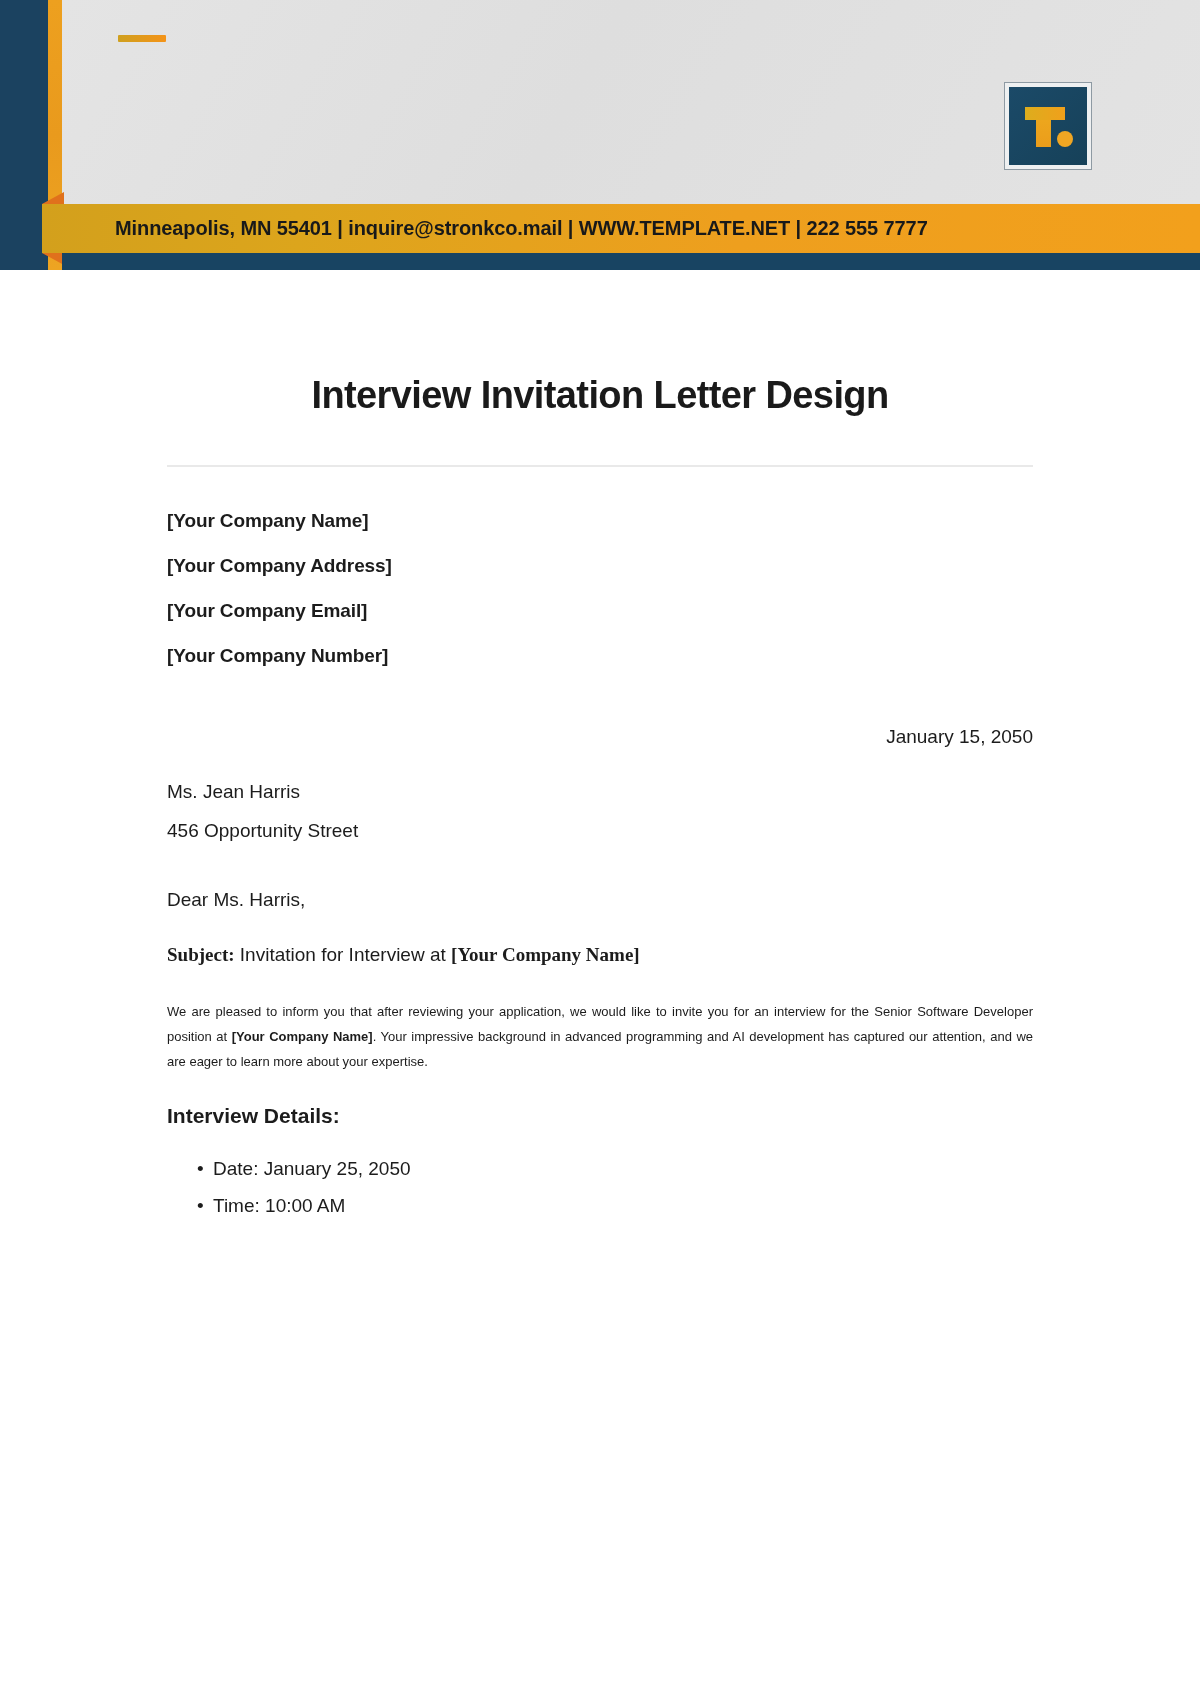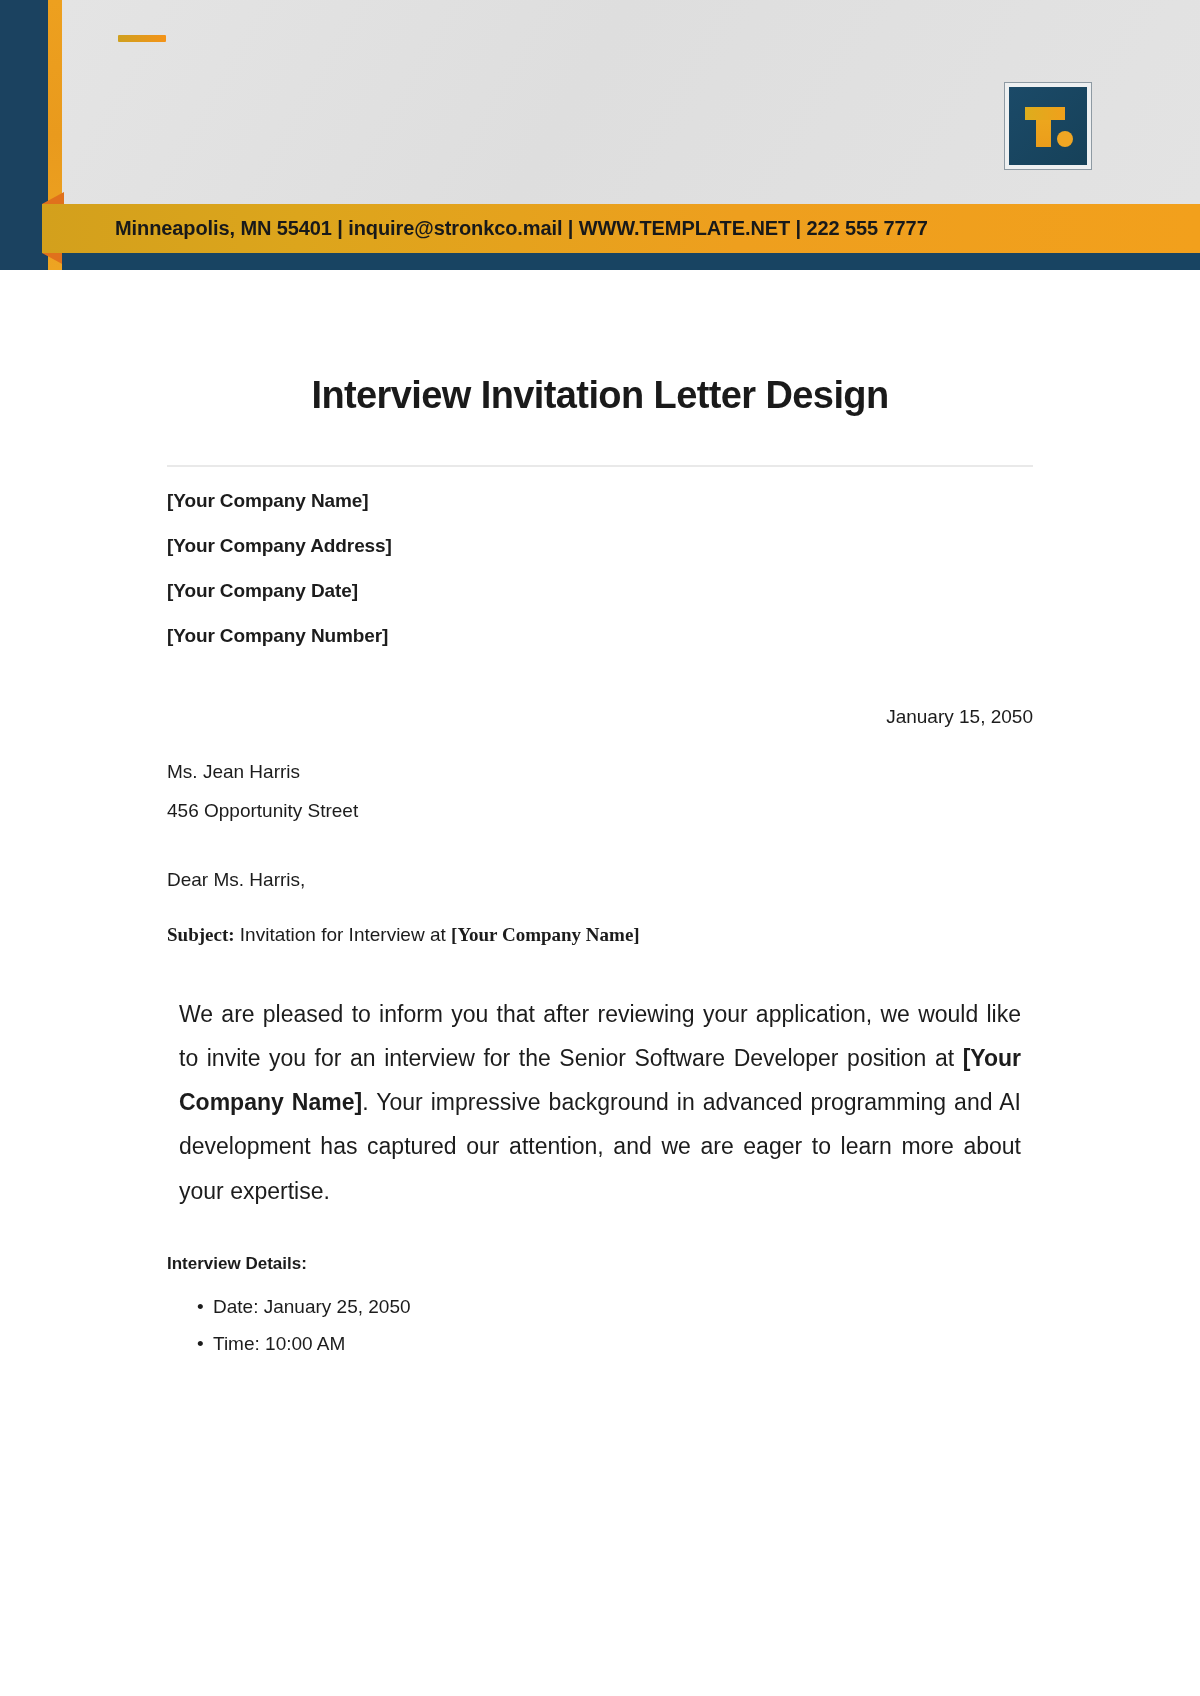--- a/index.html
+++ b/index.html
@@ -155,21 +155,21 @@
   }
   .divider {
     width: 866px;
     height: 2px;
     background: #e9e9e9;
     margin: 48px auto 0 auto;
   }
   .letter {
     width: 866px;
     margin: 0 auto;
-    padding-top: 24px;
+    padding-top: 44px;
     font-size: 19px;
     line-height: 1.0;
     color: #1c1c1c;
   }
   .sender-line {
     font-weight: 700;
     font-size: 19px;
     margin: 0 0 26px 0;
     letter-spacing: -0.1px;
   }
@@ -187,29 +187,29 @@
   .salutation {
     margin: 0;
     font-size: 19px;
   }
   .subject-line {
     margin: 0;
     font-size: 19px;
   }
   .subject-line .b { font-weight: 700; font-family: Liberation Serif, serif; }
   .body-para {
-    margin: 12px;
-    font-size: 23px;
+    margin: 0;
+    font-size: 13px;
     line-height: 1.92;
     text-align: justify;
   }
   .body-para .b { font-weight: 700; }
   .details-head {
-    margin: 0 0 16px 0;
-    font-size: 17px;
+    margin: 0 0 24px 0;
+    font-size: 21px;
     font-weight: 700;
   }
   .details-list {
     margin: 0;
     padding-left: 30px;
     list-style: none;
   }
   .details-list li {
     font-size: 19px;
     line-height: 1.95;
@@ -254,21 +254,21 @@
 
   <h1 class="doc-title">Interview Invitation Letter Design</h1>
 
   <div class="divider"></div>
 
   <div class="letter">
 
     <div>
       <p class="sender-line">[Your Company Name]</p>
       <p class="sender-line">[Your Company Address]</p>
-      <p class="sender-line">[Your Company Date]</p>
+      <p class="sender-line">[Your Company Email]</p>
       <p class="sender-line">[Your Company Number]</p>
     </div>
 
     <div class="spacer-lg"></div>
 
     <p class="date-line">January 15, 2050</p>
 
     <div class="spacer-lg"></div>
 
     <div>

